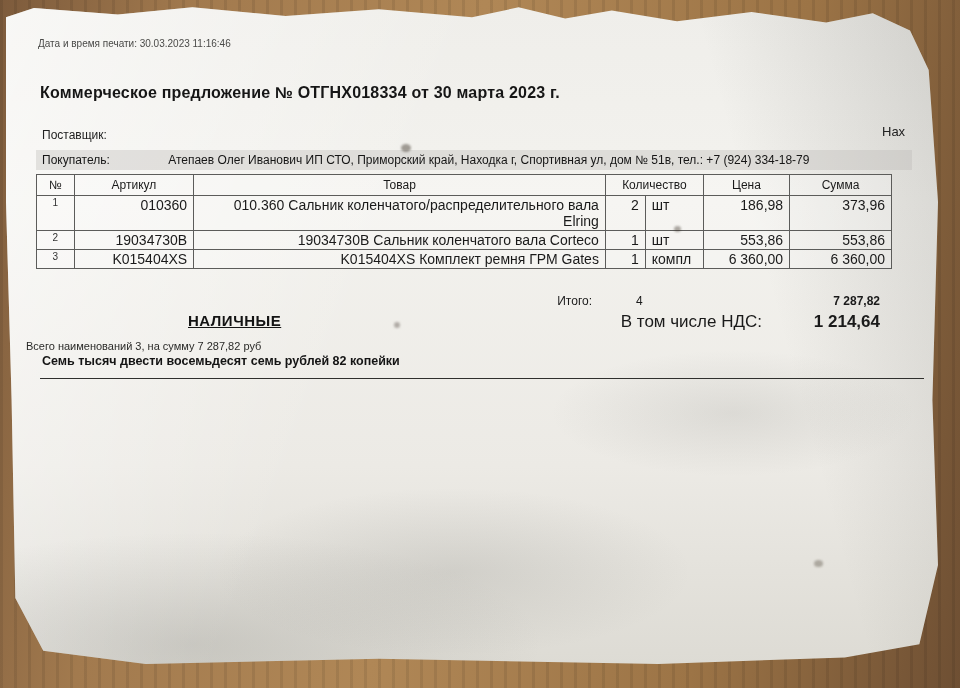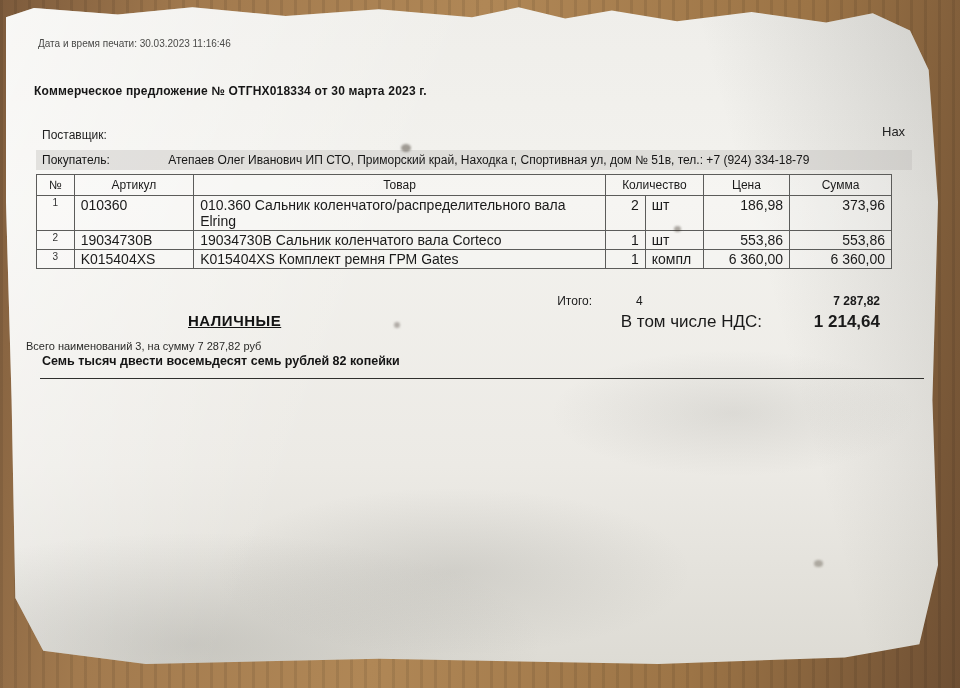--- a/index.html
+++ b/index.html
@@ -33,39 +33,39 @@
       #141414 4px 7px,#f1f0ec 7px 8px,
       #141414 8px 9px,#f1f0ec 9px 13px,
       #141414 13px 14px,#f1f0ec 14px 16px,
       #141414 16px 19px,#f1f0ec 19px 22px);
   }
   .barcode-digits{
     font-family:"DejaVu Sans Mono",monospace;
     font-size:12px;color:#141414;letter-spacing:3px;
     text-align:center;margin-top:2px;white-space:nowrap;
   }
-  .doc-title{left:28px;top:80px;font-size:12px;font-weight:bold;color:#161616;letter-spacing:0.2px;}
+  .doc-title{left:34px;top:80px;font-size:16px;font-weight:bold;color:#161616;letter-spacing:0.2px;}
   .supplier-label{left:36px;top:124px;font-size:12px;color:#222;}
   .corner-text{left:876px;top:120px;font-size:13px;color:#222;}
   .buyer-row{
     left:30px;top:146px;width:864px;padding:3px 6px;
     background:rgba(185,184,180,0.35);
     font-size:12px;color:#161616;white-space:nowrap;
   }
   .buyer-label{font-weight:normal;margin-right:14px;}
   .buyer-value{font-weight:normal;margin-left:41px;}
   .doc-table{
     left:30px;top:170px;width:856px;
     border-collapse:collapse;background:rgba(255,255,255,0.25);
   }
   .doc-table th,.doc-table td{
     border:1px solid #5c5c5a;color:#1a1a1a;padding:1px 6px;vertical-align:top;
   }
   .doc-table th{font-size:12px;font-weight:normal;text-align:center;padding:3px 4px;}
-  .doc-table td{font-size:14px;}
+  .doc-table td{font-size:14px;text-align:right;}
   .col-num{width:34px;} .col-sku{width:108px;} .col-prod{width:372px;}
   .col-qty{width:36px;} .col-unit{width:52px;} .col-price{width:78px;} .col-sum{width:92px;}
   td.c-num{font-size:10px;text-align:center;color:#333;}
   td.c-qty{text-align:right;}
   td.c-unit{text-align:left;}
   td.c-price,td.c-sum{text-align:right;}
   .totals-line{left:30px;top:290px;width:856px;height:16px;font-size:12px;color:#1a1a1a;}
   .totals-label{position:absolute;right:300px;top:0;}
   .totals-qty{position:absolute;left:600px;top:0;}
   .totals-sum{position:absolute;right:12px;top:0;font-weight:bold;}

